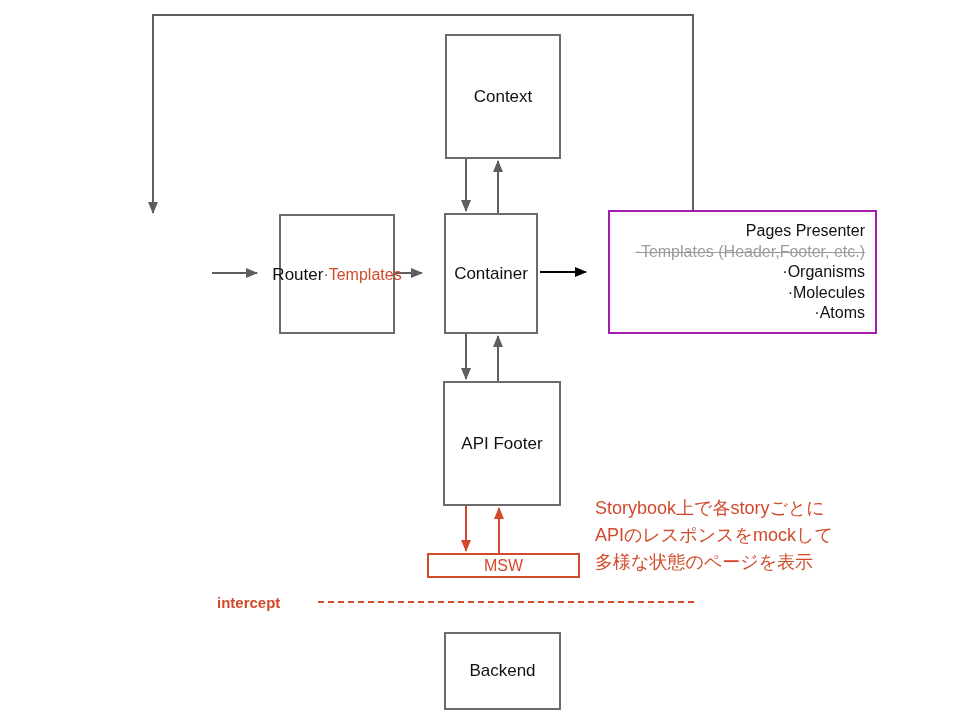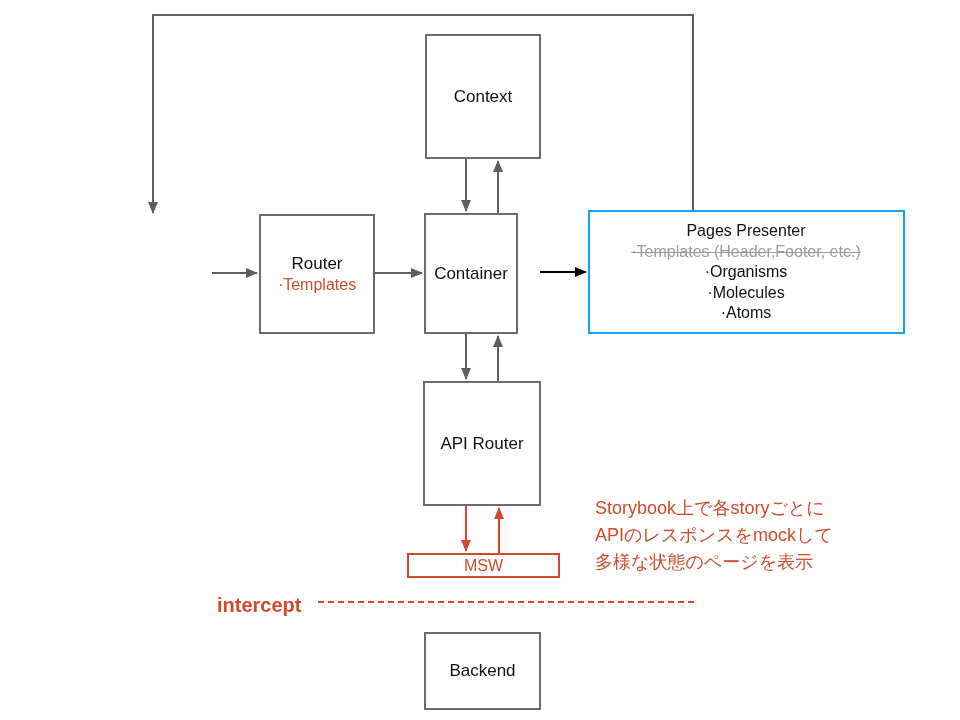--- a/index.html
+++ b/index.html
@@ -15,48 +15,48 @@
     width:960px;height:720px;position:relative;overflow:hidden;
     font-family:"Liberation Sans","DejaVu Sans",sans-serif;
     color:var(--black);
   }
   .canvas{position:absolute;inset:0;width:960px;height:720px;}
   svg.connectors{position:absolute;left:0;top:0;width:960px;height:720px;}
 
   .node{
     position:absolute;background:#ffffff;border:2px solid var(--gray-border);
     display:flex;align-items:center;justify-content:center;
-    font-size:17px;color:var(--black);text-align:center;
+    font-size:17px;color:var(--black);text-align:center;margin-left:20px;
   }
   .node-context{left:425px;top:34px;width:116px;height:125px;}
   .node-user{left:96px;top:216px;width:116px;height:115px;}
-  .node-router{left:259px;top:214px;width:116px;height:120px;flex-direction:column;line-height:21px;}
+  .node-router{left:259px;top:214px;width:116px;height:120px;flex-direction:row;line-height:21px;}
   .node-router .sub{color:var(--red);font-size:16px;}
   .node-container{left:424px;top:213px;width:94px;height:121px;}
   .node-api{left:423px;top:381px;width:118px;height:125px;}
   .node-backend{left:424px;top:632px;width:117px;height:78px;}
   .node-msw{
     left:407px;top:553px;width:153px;height:25px;
     border-color:var(--red);color:var(--red);font-size:16px;
   }
   .node-pp{
-    left:588px;top:210px;width:317px;height:124px;
-    border:2px solid #0ea5e9;
-    display:block;text-align:center;
+    left:588px;top:210px;width:269px;height:124px;
+    border:2px solid #a21caf;
+    display:block;text-align:right;
     padding:9px 10px 0 9px;font-size:16px;line-height:20.5px;
   }
   .node-pp .struck{color:var(--muted);text-decoration:line-through;}
 
   .note{
     position:absolute;left:595px;top:495px;
     color:var(--red);font-size:18px;line-height:27px;white-space:nowrap;
   }
   .intercept{
     position:absolute;left:217px;top:594px;
-    color:var(--red);font-size:20px;font-weight:bold;
+    color:var(--red);font-size:15px;font-weight:bold;
   }
 </style>
 </head>
 <body>
 
 <div class="canvas">
 
   <svg class="connectors" width="960" height="720" viewBox="0 0 960 720" aria-hidden="true">
     <defs>
       <marker id="ah-gray" markerUnits="userSpaceOnUse" markerWidth="14" markerHeight="12" refX="12" refY="6" orient="auto">
@@ -109,21 +109,21 @@
 
   <div class="node node-pp">
     <div>Pages Presenter</div>
     <div class="struck">·Templates (Header,Footer, etc.)</div>
     <div>·Organisms</div>
     <div>·Molecules</div>
     <div>·Atoms</div>
   </div>
 
   <div class="node node-api">
-    <span>API Router</span>
+    <span>API Footer</span>
   </div>
 
   <div class="node node-msw">
     <span>MSW</span>
   </div>
 
   <div class="node node-backend">
     <span>Backend</span>
   </div>
 

